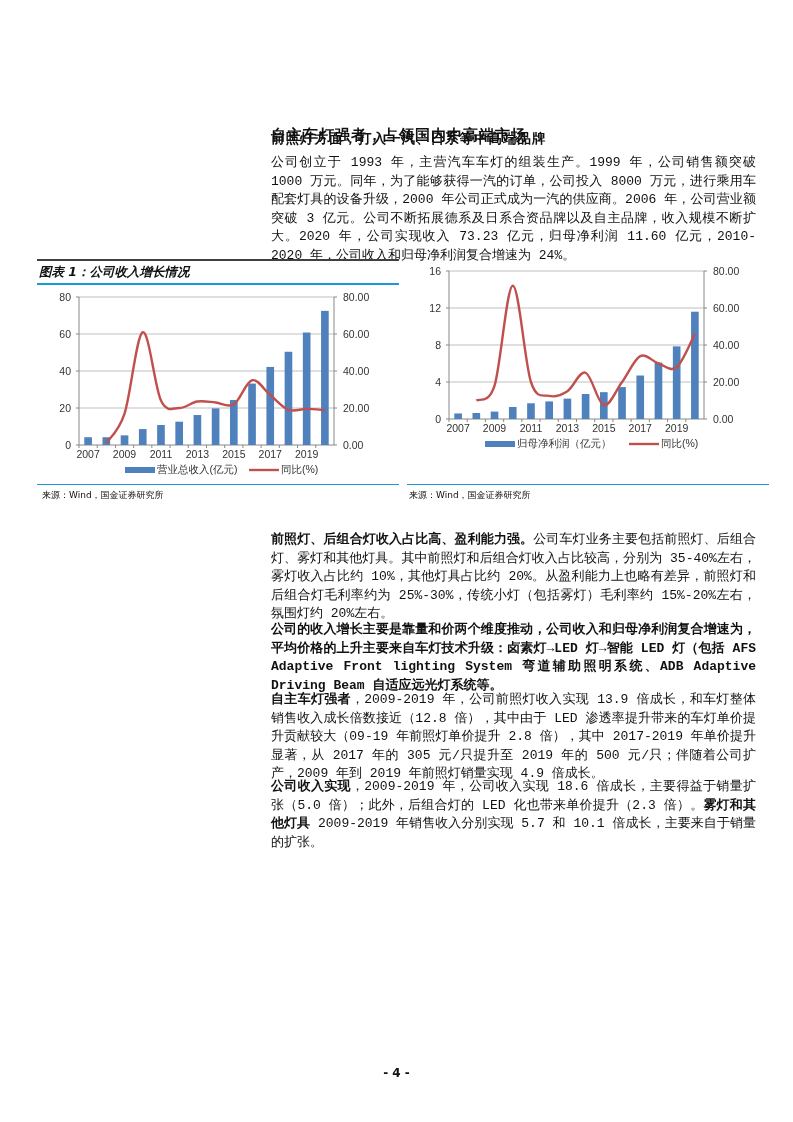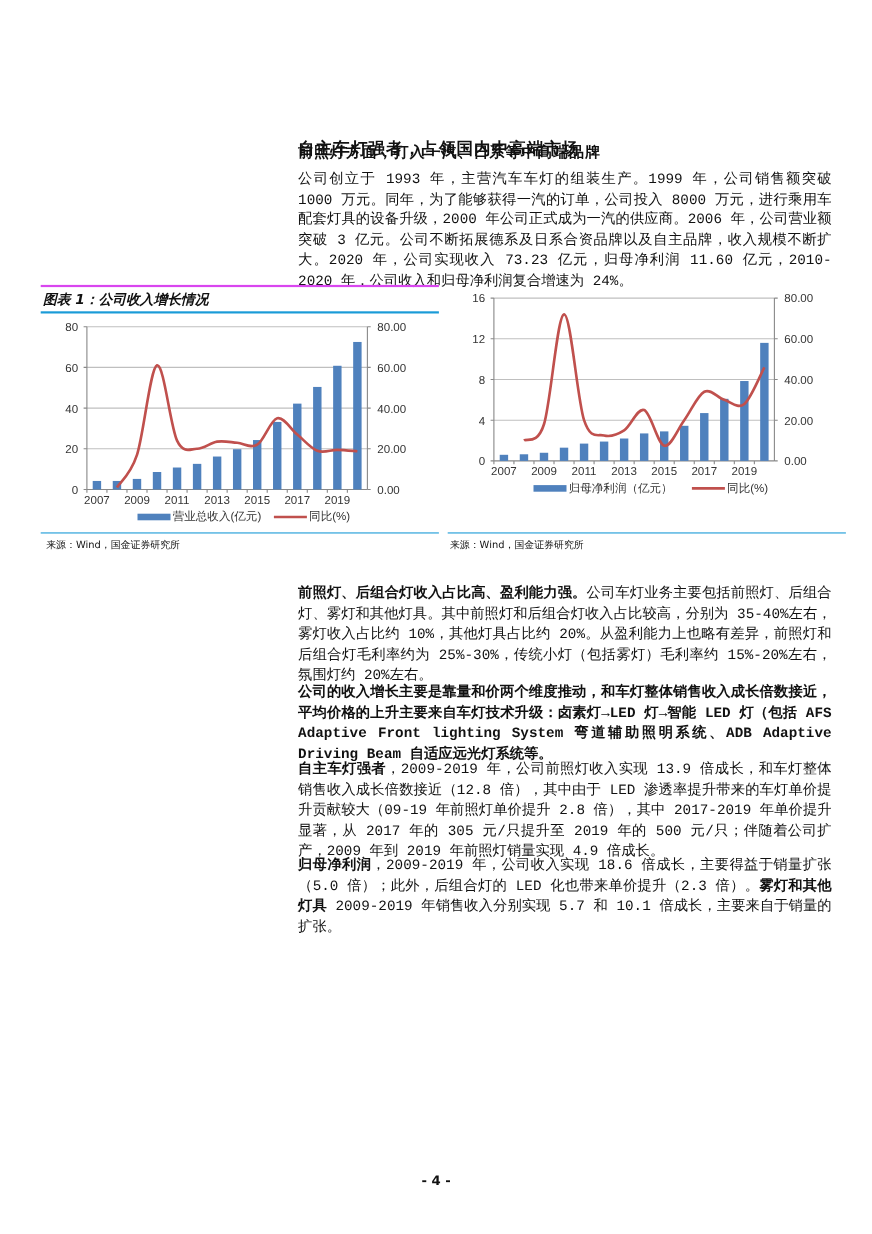--- a/index.html
+++ b/index.html
@@ -3,21 +3,21 @@
 <meta charset="utf-8">
 <style>
   html, body { margin:0; padding:0; background:#ffffff; }
   body { width:793px; height:1122px; position:relative; overflow:hidden;
          font-family:"DejaVu Sans", "Liberation Sans", sans-serif; color:#111; }
   .h1 { position:absolute; left:271px; top:98px; font-size:15px; font-weight:bold; letter-spacing:1px;margin-top:28px; }
   .h2 { position:absolute; left:271px; top:130px; font-size:13.5px; font-weight:bold; letter-spacing:1px; }
   .para { position:absolute; left:271px; width:485px; font-size:13px; line-height:18.6px; text-align:justify;font-family:Liberation Mono, monospace; }
   .para b { font-weight:bold; }
   .fig { position:absolute; top:259px; width:362px; }
-  .fig-title { border-top:2px solid #d946ef; border-bottom:2px solid #1a9bd7; padding:2px 2px 3px 2px;
+  .fig-title { border-top:2px solid #404040; border-bottom:2px solid #1a9bd7; padding:2px 2px 3px 2px;
                font-size:12.5px; font-weight:bold; font-style:italic; height:17px; line-height:17px; }
   .fig-chart { position:relative; height:190px; }
   .fig-src-line { position:absolute; top:484px; height:0; border-top:1.5px solid #1a9bd7; width:362px; }
   .fig-src { position:absolute; top:489px; font-size:9px; }
   .pageno { position:absolute; top:1066px; left:0; width:793px; text-align:center; font-size:12px; font-weight:bold; }
   svg text { font-family:"Liberation Sans", "DejaVu Sans", sans-serif; }
 </style>
 </head>
 <body>
 
@@ -175,22 +175,22 @@
       </svg>
   </div>
 </div>
 <div class="fig-src-line" style="left:407px;"></div>
 <div class="fig-src" style="left:409px;">来源：Wind，国金证券研究所</div>
 
 <div class="para" style="top:531px;">
   <b>前照灯、后组合灯收入占比高、盈利能力强。</b><span>公司车灯业务主要包括前照灯、后组合灯、雾灯和其他灯具。其中前照灯和后组合灯收入占比较高，分别为 35-40%左右，雾灯收入占比约 10%，其他灯具占比约 20%。从盈利能力上也略有差异，前照灯和后组合灯毛利率约为 25%-30%，传统小灯（包括雾灯）毛利率约 15%-20%左右，氛围灯约 20%左右。</span>
 </div>
 <div class="para" style="top:621px;">
-  <b>公司的收入增长主要是靠量和价两个维度推动，和车灯整体销售收入成长倍数接近，平均价格的上升主要来自车灯技术升级：卤素灯→LED 灯→智能 LED 灯（包括 AFS Adaptive Front lighting System 弯道辅助照明系统、ADB Adaptive Driving Beam 自适应远光灯系统等。</b>
+  <b>公司的收入增长主要是靠量和价两个维度推动，公司收入和归母净利润复合增速为，平均价格的上升主要来自车灯技术升级：卤素灯→LED 灯→智能 LED 灯（包括 AFS Adaptive Front lighting System 弯道辅助照明系统、ADB Adaptive Driving Beam 自适应远光灯系统等。</b>
 </div>
 <div class="para" style="top:691px;">
   <b>自主车灯强者</b><span>，2009-2019 年，公司前照灯收入实现 13.9 倍成长，和车灯整体销售收入成长倍数接近（12.8 倍），其中由于 LED 渗透率提升带来的车灯单价提升贡献较大（09-19 年前照灯单价提升 2.8 倍），其中 2017-2019 年单价提升显著，从 2017 年的 305 元/只提升至 2019 年的 500 元/只；伴随着公司扩产，2009 年到 2019 年前照灯销量实现 4.9 倍成长。</span>
 </div>
 <div class="para" style="top:778px;">
-  <b>归母净利润</b><span>，2009-2019 年，公司收入实现 18.6 倍成长，主要得益于销量扩张（5.0 倍）；此外，后组合灯的 LED 化也带来单价提升（2.3 倍）。</span><b>雾灯和其他灯具</b><span> 2009-2019 年销售收入分别实现 5.7 和 10.1 倍成长，主要来自于销量的扩张。</span>
+  <b>公司收入实现</b><span>，2009-2019 年，公司收入实现 18.6 倍成长，主要得益于销量扩张（5.0 倍）；此外，后组合灯的 LED 化也带来单价提升（2.3 倍）。</span><b>雾灯和其他灯具</b><span> 2009-2019 年销售收入分别实现 5.7 和 10.1 倍成长，主要来自于销量的扩张。</span>
 </div>
 
 <div class="pageno">- 4 -</div>
 
 </body></html>

